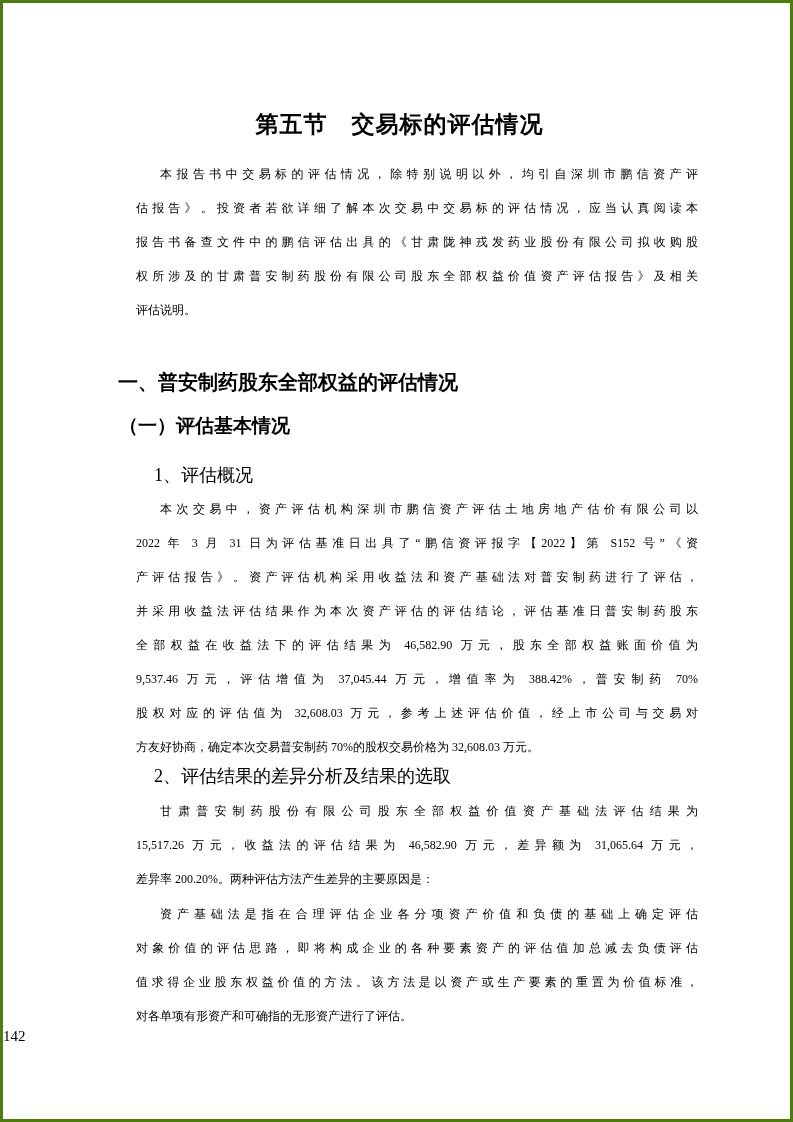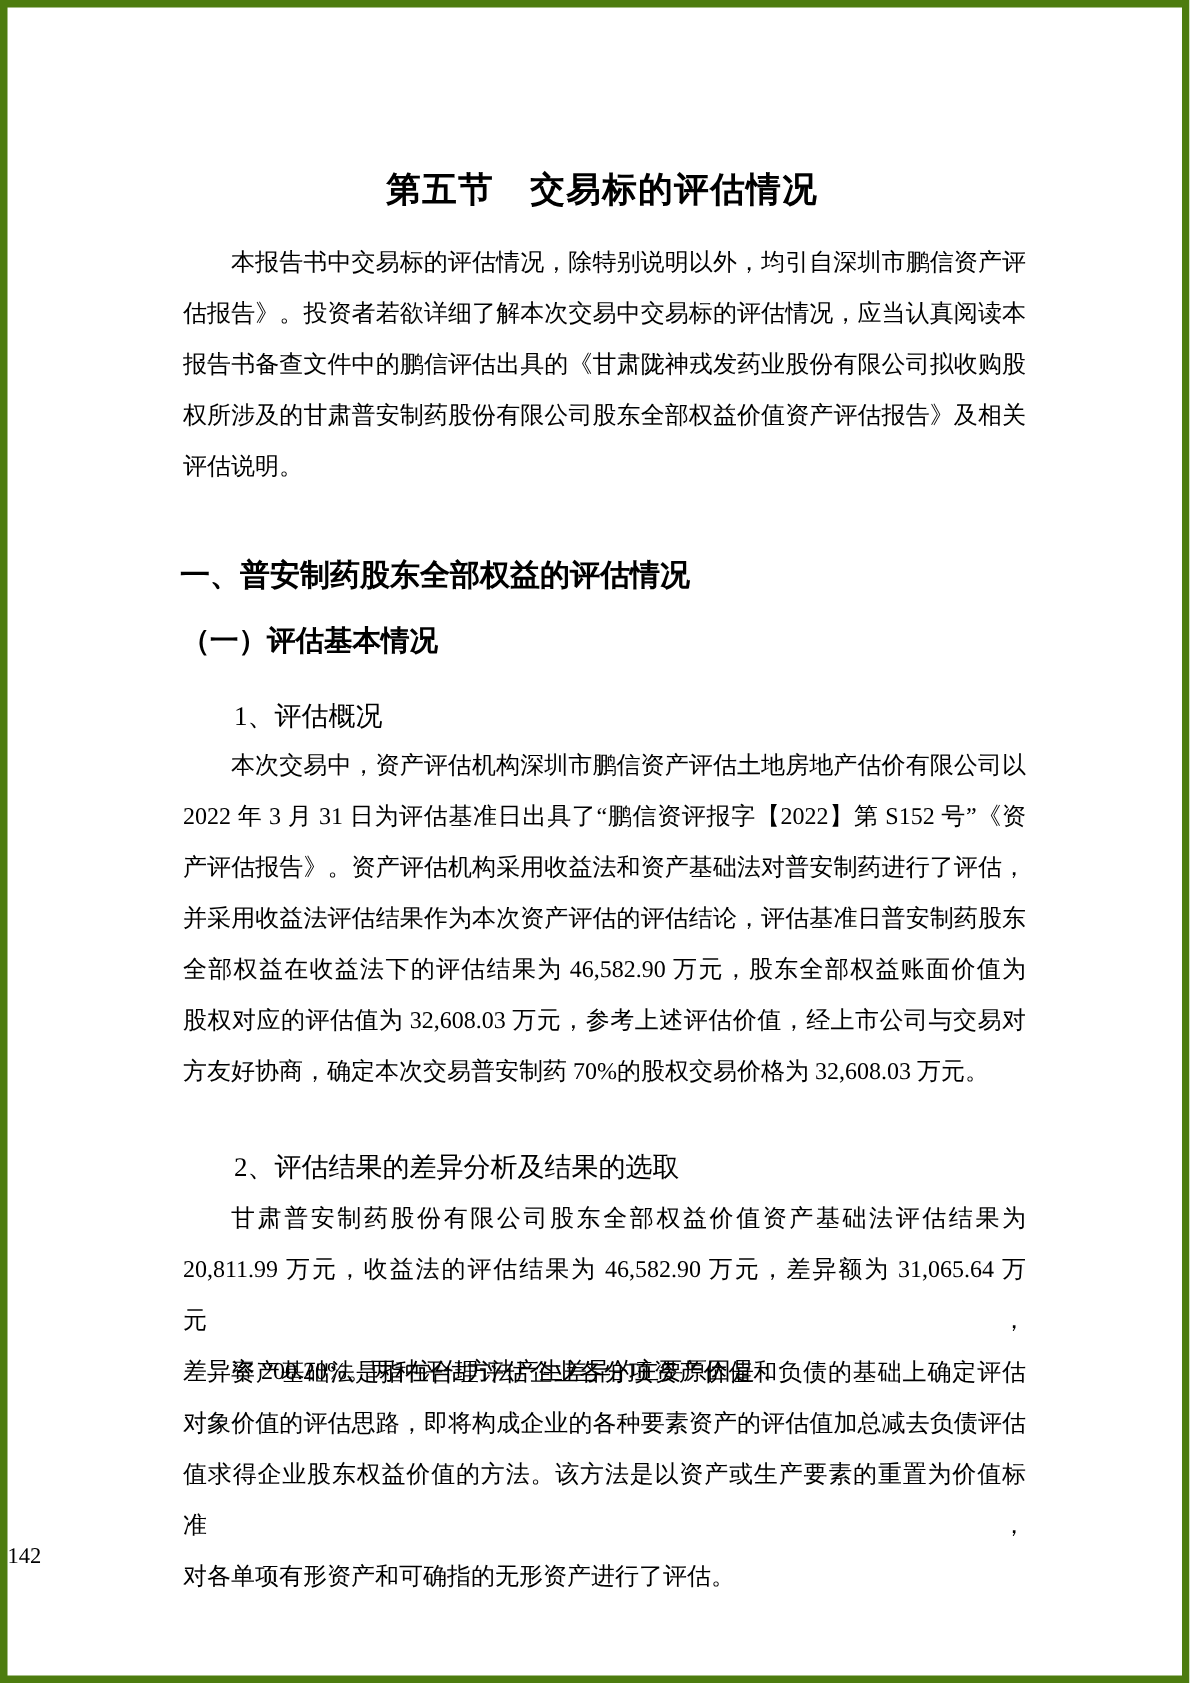--- a/index.html
+++ b/index.html
@@ -9,39 +9,39 @@
   }
   .page {
     position: relative;
     width: 793px;
     height: 1122px;
     background: #ffffff;
     color: #000000;
     font-family: "Liberation Serif", "DejaVu Serif", serif;
     overflow: hidden;
     box-sizing: border-box;
-    border: 5px solid #4d7c0f;
+    border: 3px solid #4d7c0f;
   }
   .doc-title {
     position: absolute;
     top: 103px;
     left: 0;
     width: 793px;
     text-align: center;
     font-family: "Liberation Sans", "DejaVu Sans", sans-serif;
     font-weight: 700;
     font-size: 23px;
     line-height: 37px;
     letter-spacing: 1px;
   }
   .para {
     position: absolute;
-    left: 117px;
+    left: 133px;
     width: 562px;
-    font-size: 16px;
+    font-size: 12px;
     line-height: 34px;
   }
   .para .line {
     text-align: justify;
     text-align-last: justify;
     overflow: hidden;
   }
   .para .line:first-child { text-indent: 2em; }
   .para .line:last-child  { text-align-last: left; }
 
@@ -110,29 +110,30 @@
   <div class="h2 b-h2">（一）评估基本情况</div>
 
   <div class="item-label b-item1">1、评估概况</div>
 
   <div class="para b-overview">
       <div class="line">本次交易中，资产评估机构深圳市鹏信资产评估土地房地产估价有限公司以</div>
       <div class="line">2022 年 3 月 31 日为评估基准日出具了“鹏信资评报字【2022】第 S152 号”《资</div>
       <div class="line">产评估报告》。资产评估机构采用收益法和资产基础法对普安制药进行了评估，</div>
       <div class="line">并采用收益法评估结果作为本次资产评估的评估结论，评估基准日普安制药股东</div>
       <div class="line">全部权益在收益法下的评估结果为 46,582.90 万元，股东全部权益账面价值为</div>
+      <div class="line">9,537.46 万元，评估增值为 37,045.44 万元，增值率为 388.42%，普安制药 70%</div>
       <div class="line">股权对应的评估值为 32,608.03 万元，参考上述评估价值，经上市公司与交易对</div>
       <div class="line">方友好协商，确定本次交易普安制药 70%的股权交易价格为 32,608.03 万元。</div>
     </div>
 
   <div class="item-label b-item2">2、评估结果的差异分析及结果的选取</div>
 
   <div class="para b-difference">
       <div class="line">甘肃普安制药股份有限公司股东全部权益价值资产基础法评估结果为</div>
-      <div class="line">20,811.99 万元，收益法的评估结果为 46,582.90 万元，差异额为 31,065.64 万元，</div>
+      <div class="line">15,517.26 万元，收益法的评估结果为 46,582.90 万元，差异额为 31,065.64 万元，</div>
       <div class="line">差异率 200.20%。两种评估方法产生差异的主要原因是：</div>
     </div>
 
   <div class="para b-asset">
       <div class="line">资产基础法是指在合理评估企业各分项资产价值和负债的基础上确定评估</div>
       <div class="line">对象价值的评估思路，即将构成企业的各种要素资产的评估值加总减去负债评估</div>
       <div class="line">值求得企业股东权益价值的方法。该方法是以资产或生产要素的重置为价值标准，</div>
       <div class="line">对各单项有形资产和可确指的无形资产进行了评估。</div>
     </div>
 

